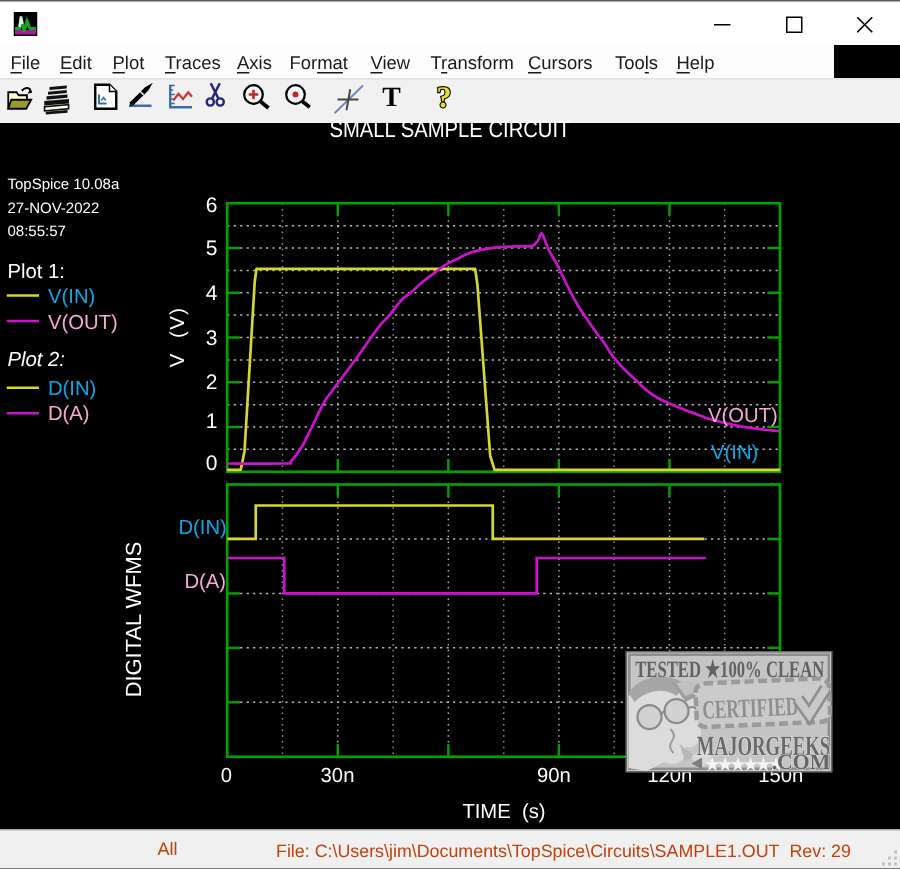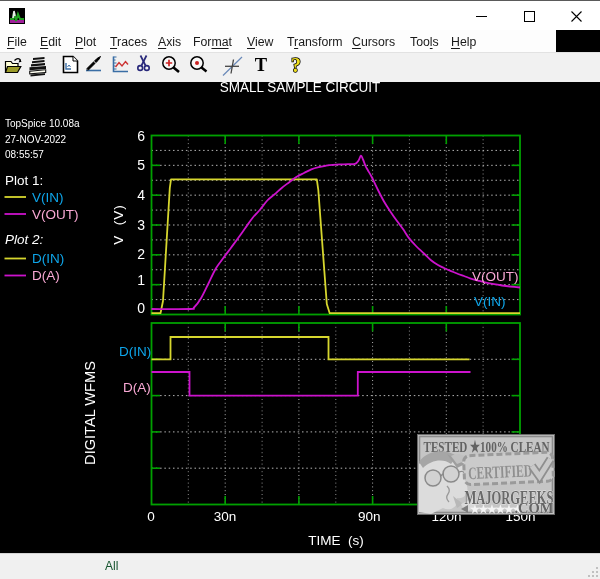--- a/index.html
+++ b/index.html
@@ -6,21 +6,21 @@
 body{width:600px;height:579px;overflow:hidden;font-family:"Liberation Sans",sans-serif;background:#000;}
 #win{position:absolute;left:0;top:0;width:600px;height:579px;background:#000;}
 .abs{position:absolute;}
 #titlebar{left:0;top:0;width:600px;height:30px;background:#ffffff;border-top:1px solid #5a5a5a;box-sizing:border-box;}
 #title-text{left:30px;top:9px;font-size:11.8px;color:#000;}
 #menubar{left:0;top:30px;width:556px;height:22px;background:#fdfdfd;}
 .mi{position:absolute;top:4.5px;font-size:12.3px;color:#1a1a1a;white-space:pre;}
 .mi u{text-decoration-thickness:1px;text-underline-offset:2px;}
 #toolbar{left:0;top:52px;width:600px;height:30px;background:#f1f1f1;border-top:1px solid #e2e2e2;box-sizing:border-box;}
 #client{left:0;top:82px;width:600px;height:471px;background:#000;}
-#statusbar{left:0;top:553px;width:600px;height:26px;background:#f0f0f0;border-top:1px solid #d4d4d4;box-sizing:border-box;color:#14532d;font-size:12px;}
+#statusbar{left:0;top:553px;width:600px;height:26px;background:#f0f0f0;border-top:1px solid #d4d4d4;box-sizing:border-box;color:#c2410c;font-size:12px;}
 .wt{color:#fff;}
 .yt{color:#0ea5e9;}
 .mt{color:#f9a8d4;}
 </style>
 </head>
 <body>
 <div id="win">
   <div id="titlebar" class="abs">
     <svg class="abs" style="left:9px;top:7px" width="16" height="16">
       <rect x="0" y="0" width="16" height="16" fill="#000"></rect>
@@ -249,20 +249,21 @@
           <text x="70" y="79">★</text>
           <text x="78.5" y="79">★</text>
           <text x="87" y="79">★</text>
           <text x="95.5" y="79">★</text>
 </g>
 <text x="136.5" y="78.5" text-anchor="end" font-family="Liberation Serif" font-size="14.5" font-weight="bold" fill="#646464" stroke="#dedede" stroke-width="0.7" paint-order="stroke">.COM</text>
 </svg>
     </div>
   <div id="statusbar" class="abs">
     <span class="abs" style="left:105px;top:5px">All</span>
+    <span class="abs" style="left:184px;top:6px;font-size:11.9px">File: C:\Users\jim\Documents\TopSpice\Circuits\SAMPLE1.OUT&nbsp;&nbsp;Rev: 29</span>
     <svg class="abs" style="right:1px;bottom:1px" width="13" height="13">
       <g fill="#c0c0c0">
         <rect x="10" y="10" width="2" height="2"></rect>
           <rect x="10" y="6" width="2" height="2"></rect>
           <rect x="10" y="2" width="2" height="2"></rect>
         <rect x="6" y="10" width="2" height="2"></rect>
           <rect x="6" y="6" width="2" height="2"></rect>
         <rect x="2" y="10" width="2" height="2"></rect>
       </g>
     </svg>

